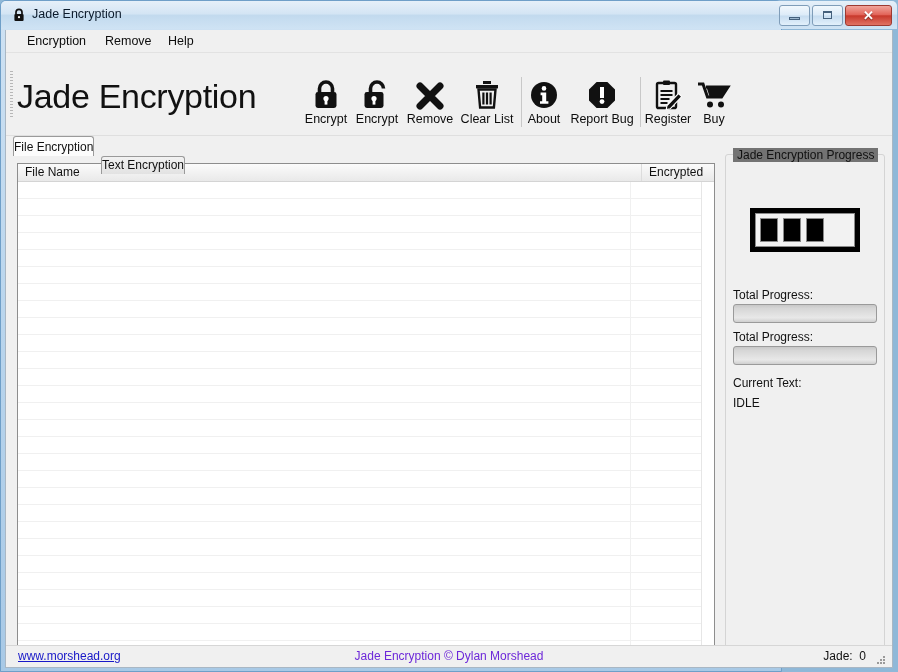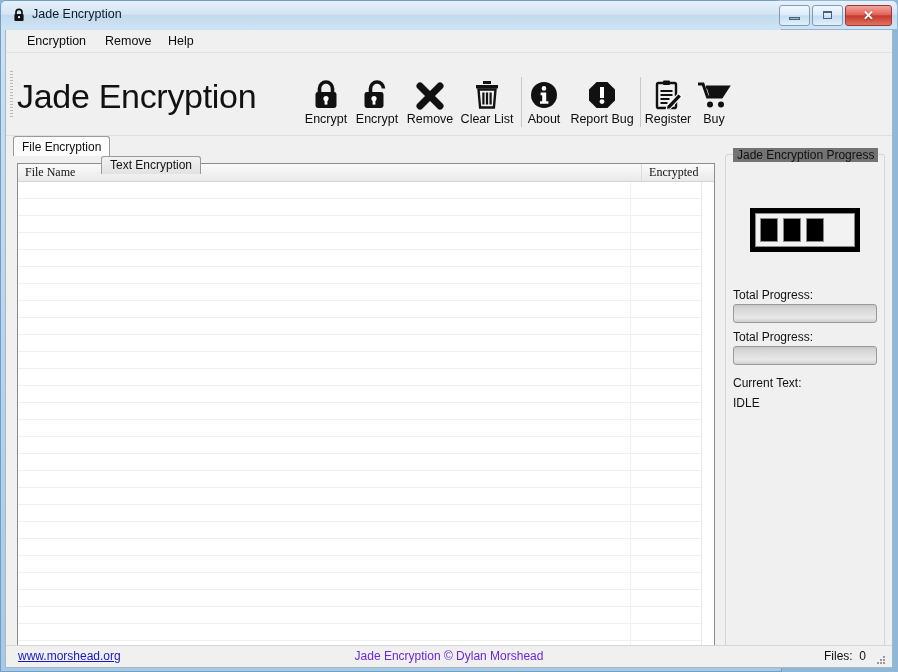--- a/index.html
+++ b/index.html
@@ -85,21 +85,21 @@
   }
   .tbtn .ico{height:32px;display:flex;align-items:center;justify-content:center;}
   .tbtn .lbl{
     margin-top:1px;font-size:12.5px;color:#0d0d0d;white-space:nowrap;
   }
 
   
   .tabstrip{position:absolute;left:7px;top:106px;height:20px;}
   .tab{
     position:absolute;top:0;height:19px;line-height:19px;
-    font-size:12px;color:#111;padding:0 8px;box-sizing:border-box;
+    font-size:12px;color:#111;padding:0 0;box-sizing:border-box;
     border:1px solid #9a9a9a;border-bottom:none;border-radius:3px 3px 0 0;
     white-space:nowrap;cursor:default;
   }
   .tab.active{
     background:#fcfcfc;height:20px;line-height:20px;z-index:3;
   }
   .tab.inactive{
     background:linear-gradient(to bottom,#f2f2f2 0%,#e2e2e2 100%);
     top:20px;height:18px;line-height:17px;z-index:1;
   }
@@ -109,21 +109,21 @@
     position:absolute;left:11px;top:133px;width:698px;height:497px;
     background:#fff;border:1px solid #8d8d8d;box-sizing:border-box;
   }
   .lv-head{
     position:absolute;left:0;top:0;width:100%;height:18px;
     background:linear-gradient(to bottom,#fbfbfb 0%,#f2f2f2 50%,#e9e9e9 100%);
     border-bottom:1px solid #d4d4d4;box-sizing:border-box;display:flex;
   }
   .lv-col{
     font-size:12px;color:#111;line-height:17px;padding-left:7px;
-    border-right:1px solid #dcdcdc;box-sizing:border-box;overflow:hidden;white-space:nowrap;font-family:Liberation Serif, serif;
+    border-right:1px solid #dcdcdc;box-sizing:border-box;overflow:hidden;white-space:nowrap;
   }
   .lv-body{
     position:absolute;left:0;top:18px;right:13px;bottom:0;
     background:#fff;overflow:hidden;
   }
   .lv-row{
     height:17px;border-bottom:1px solid #f0f0f0;box-sizing:border-box;display:flex;
   }
   .lv-cell{
     font-size:12px;color:#111;line-height:16px;padding-left:7px;
@@ -458,21 +458,21 @@
 
     <div class="plabel" style="top:300px">Total Progress:</div>
     <div class="pbar" style="top:316px"></div>
 
     <div class="plabel" style="top:346px">Current Text:</div>
     <div class="plabel" style="top:366px">IDLE</div>
 
     <div class="statusbar">
       <span class="status-link">www.morshead.org</span>
       <span class="status-center">Jade Encryption © Dylan Morshead</span>
-      <span class="status-files"><span>Files:</span>&nbsp;&nbsp;<span>0</span></span>
+      <span class="status-files"><span>Jade:</span>&nbsp;&nbsp;<span>0</span></span>
       <span class="resize-grip">
         <svg width="12" height="12" viewBox="0 0 12 12">
           <g fill="#9a9a9a">
             <rect x="8" y="2" width="2" height="2"></rect>
             <rect x="5" y="5" width="2" height="2"></rect>
               <rect x="8" y="5" width="2" height="2"></rect>
             <rect x="2" y="8" width="2" height="2"></rect>
               <rect x="5" y="8" width="2" height="2"></rect>
               <rect x="8" y="8" width="2" height="2"></rect>
           </g>

